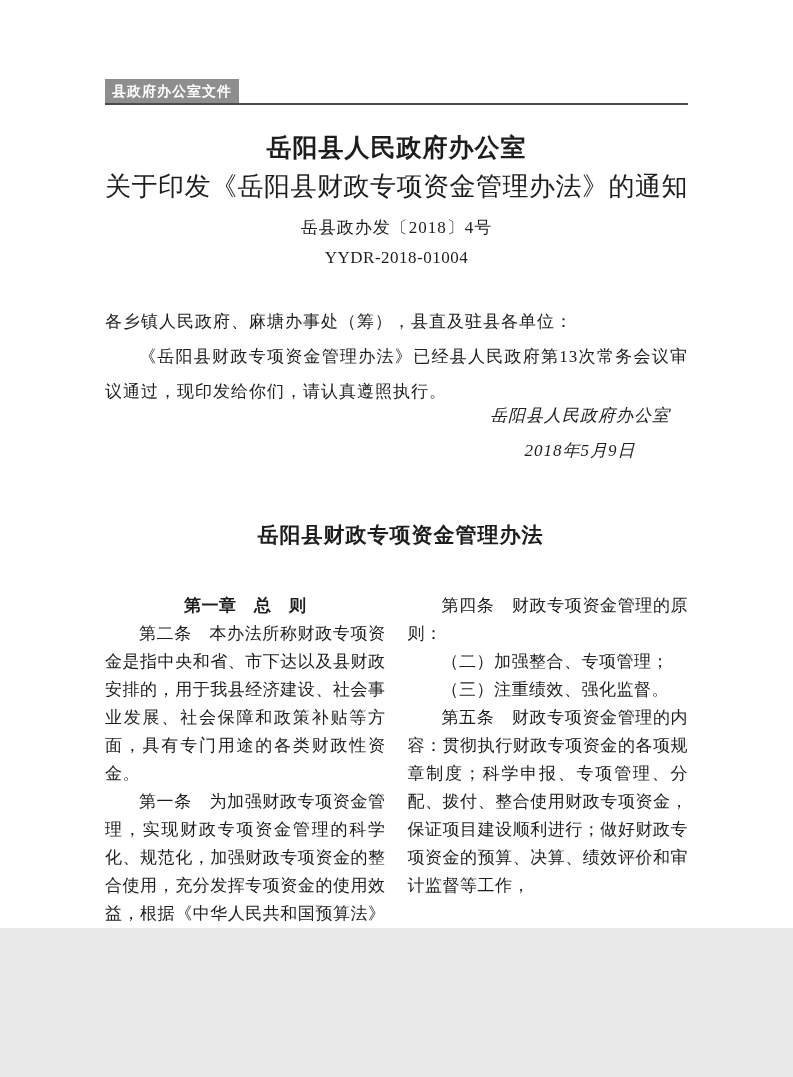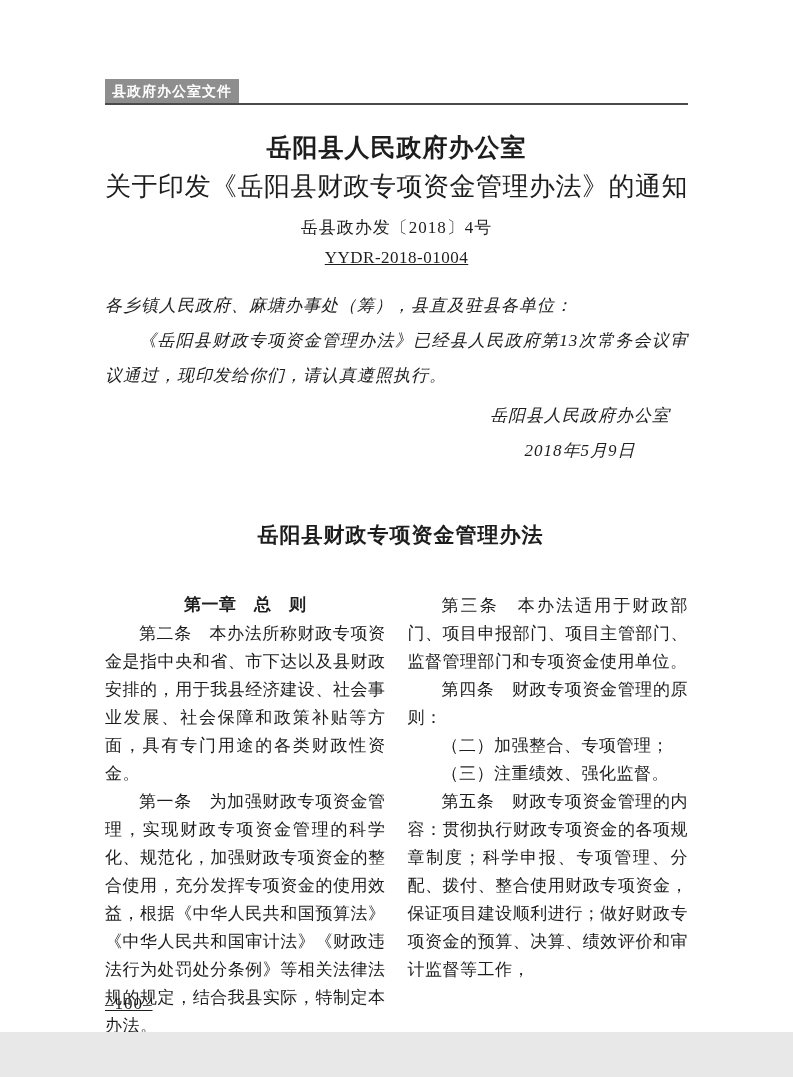--- a/index.html
+++ b/index.html
@@ -3,21 +3,21 @@
 <meta charset="utf-8">
 <style>
   html, body {
     margin: 0;
     padding: 0;
     background: #e8e8e8;
   }
   .page {
     position: relative;
     width: 793px;
-    height: 1032px;
+    height: 928px;
     margin: 0 auto;
     background: #ffffff;
     overflow: hidden;
     font-family: "Liberation Serif", "DejaVu Serif", serif;
     color: #1d1d1d;
   }
 
   
   .doc-tab {
     position: absolute;
@@ -63,32 +63,30 @@
   }
   .doc-number {
     font-size: 17px;
     margin: 12px 0 9px 0;
     letter-spacing: 1px;
   }
   .doc-code {
     font-size: 17px;
     margin: 0;
     letter-spacing: 0.5px;
-    text-decoration: underline;
   }
 
   
   .notice-body {
     position: absolute;
     left: 105px;
-    top: 288px;
+    top: 304px;
     width: 583px;
     font-size: 17px;
     line-height: 35px;
-    font-style: italic;
     letter-spacing: 1px;
     text-align: justify;
   }
   .notice-body p { margin: 0; }
   .indent-2em { text-indent: 2em; }
 
   
   .signature-block {
     position: absolute;
     left: 470px;
@@ -130,21 +128,21 @@
     line-height: 28px;
     text-align: justify;
     letter-spacing: 0.5px;
   }
   .column p { margin: 0; }
   .chapter-heading {
     text-align: center;
     font-weight: bold;
     font-size: 17px;
     margin: 0;
-    font-family: Liberation Mono, monospace;
+    font-family: Liberation Sans, sans-serif;
   }
 
   
   .page-number {
     position: absolute;
     left: 105px;
     top: 994px;
     font-size: 17px;
     letter-spacing: 1px;
     text-decoration: underline;
@@ -180,21 +178,20 @@
 
   <div class="columns">
 
     <div class="column">
       <p class="chapter-heading">第一章　总　则</p>
       <p class="indent-2em">第二条　本办法所称财政专项资金是指中央和省、市下达以及县财政安排的，用于我县经济建设、社会事业发展、社会保障和政策补贴等方面，具有专门用途的各类财政性资金。</p>
       <p class="indent-2em">第一条　为加强财政专项资金管理，实现财政专项资金管理的科学化、规范化，加强财政专项资金的整合使用，充分发挥专项资金的使用效益，根据《中华人民共和国预算法》《中华人民共和国审计法》《财政违法行为处罚处分条例》等相关法律法规的规定，结合我县实际，特制定本办法。</p>
     </div>
 
     <div class="column">
-      <p class="indent-2em">第三条　本办法适用于财政部门、项目申报部门、项目主管部门、监督管理部门和专项资金使用单位。</p>
       <p class="indent-2em">第四条　财政专项资金管理的原则：</p>
       <p class="indent-2em">（二）加强整合、专项管理；</p>
       <p class="indent-2em">（三）注重绩效、强化监督。</p>
       <p class="indent-2em">第五条　财政专项资金管理的内容：贯彻执行财政专项资金的各项规章制度；科学申报、专项管理、分配、拨付、整合使用财政专项资金，保证项目建设顺利进行；做好财政专项资金的预算、决算、绩效评价和审计监督等工作，</p>
     </div>
 
   </div>
 
   <div class="page-number">–100–</div>
 

